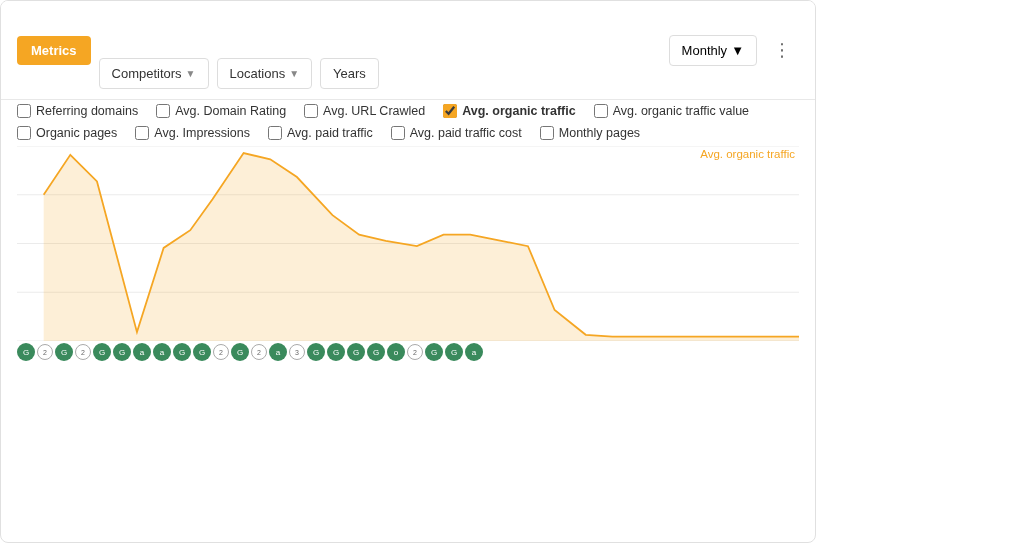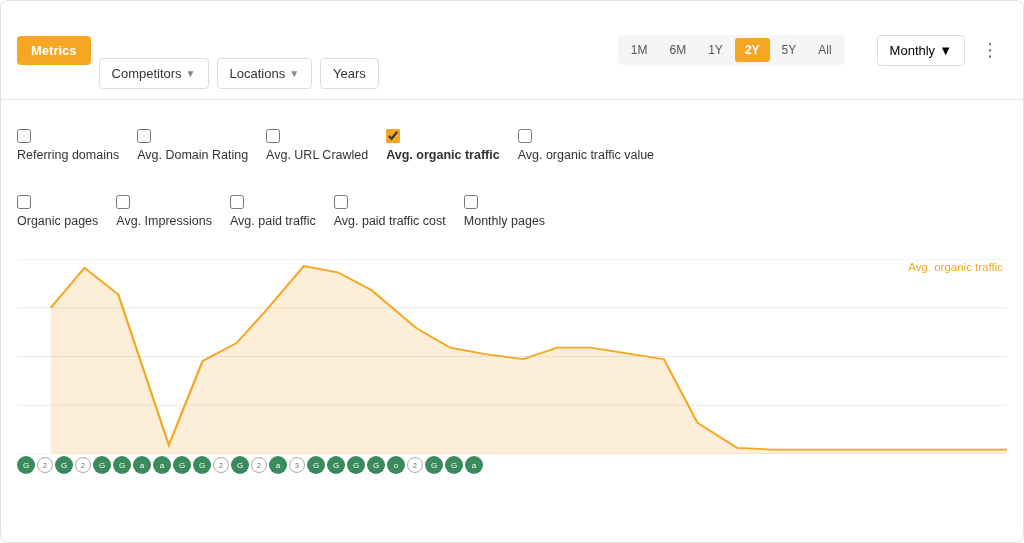--- a/index.html
+++ b/index.html
@@ -1,39 +1,39 @@
 <!DOCTYPE html>
 <html><head>
   <meta charset="utf-8">
   <style>
     * { box-sizing: border-box; margin: 0; padding: 0; }
     body { font-family: -apple-system, BlinkMacSystemFont, 'Segoe UI', Arial, sans-serif; background: #fff; font-size: 13px; color: #333; }
 
-    .container { width: 1024px; height: 543px; background: #fff; border: 1px solid #e0e0e0; border-radius: 8px; overflow: hidden; display: flex; flex-direction: column; gap: 25px; }
+    .container { width: 816px; height: 543px; background: #fff; border: 1px solid #e0e0e0; border-radius: 8px; overflow: hidden; display: flex; flex-direction: column; }
 
     
     .toolbar { display: flex; align-items: center; padding: 10px 16px; border-bottom: 1px solid #e8e8e8; gap: 8px; background: #fff; }
     .btn-metrics { background: #f5a623; color: #fff; border: none; border-radius: 4px; padding: 7px 14px; font-size: 13px; font-weight: 600; cursor: pointer; }
     .btn-nav { background: #fff; border: 1px solid #ddd; border-radius: 4px; padding: 7px 12px; font-size: 13px; cursor: pointer; display: flex; align-items: center; gap: 4px; color: #333; margin-top: 47px; }
     .btn-nav .arrow { font-size: 10px; color: #888; }
     .spacer { flex: 1; }
     .time-btns { display: flex; gap: 2px; background: #f5f5f5; border-radius: 4px; padding: 3px; }
     .time-btn { border: none; background: transparent; padding: 5px 10px; border-radius: 3px; font-size: 12px; cursor: pointer; color: #555; font-weight: 500; }
     .time-btn.active { background: #f5a623; color: #fff; font-weight: 600; }
     .period-btn { background: #fff; border: 1px solid #ddd; border-radius: 4px; padding: 7px 12px; font-size: 13px; cursor: pointer; display: flex; align-items: center; gap: 4px; margin-left: 24px; }
     .more-btn { background: none; border: none; cursor: pointer; padding: 6px 8px; font-size: 18px; color: #666; display: flex; align-items: center; }
 
     
     .perf-header { display: flex; align-items: center; justify-content: space-between; padding: 16px 16px 8px 16px; }
     .perf-title { font-size: 16px; font-weight: 700; color: #222; }
     .collapse-btn { background: none; border: none; cursor: pointer; font-size: 16px; color: #888; }
 
     
     .metrics-row { padding: 4px 16px 4px 16px; display: flex; align-items: center; flex-wrap: wrap; gap: 6px 0; }
-    .metric-item { display: flex; gap: 5px; margin-right: 18px; font-size: 12.5px; color: #333; flex-direction: column; }
+    .metric-item { display: flex; align-items: center; gap: 5px; margin-right: 18px; font-size: 12.5px; color: #333; }
     .metric-item input[type=checkbox] { width: 14px; height: 14px; accent-color: #f5a623; cursor: pointer; }
     .metric-item.checked-orange input[type=checkbox] { accent-color: #f5a623; }
 
     
     .chart-area { flex: 1; position: relative; padding: 6px 16px 0 16px; }
     .chart-label-right { position: absolute; top: 4px; right: 16px; font-size: 11.5px; color: #f5a623; font-weight: 500; }
   </style>
 </head>
 <body>
 
@@ -46,28 +46,20 @@
       <span class="arrow">▼</span>
     </button>
     <button class="btn-nav">
       <span>Locations</span>
       <span class="arrow">▼</span>
     </button>
     <button class="btn-nav">
       <span>Years</span>
     </button>
     <div class="spacer"></div>
-    <div class="time-btns">
-      <button class="time-btn">1M</button>
-      <button class="time-btn">6M</button>
-      <button class="time-btn">1Y</button>
-      <button class="time-btn active">2Y</button>
-      <button class="time-btn">5Y</button>
-      <button class="time-btn">All</button>
-    </div>
     <button class="period-btn">
       <span>Monthly</span>
       <span class="arrow">▼</span>
     </button>
     <button class="more-btn">⋮</button>
   </div>
 
 
   <div class="metrics-row">
     <label class="metric-item">

